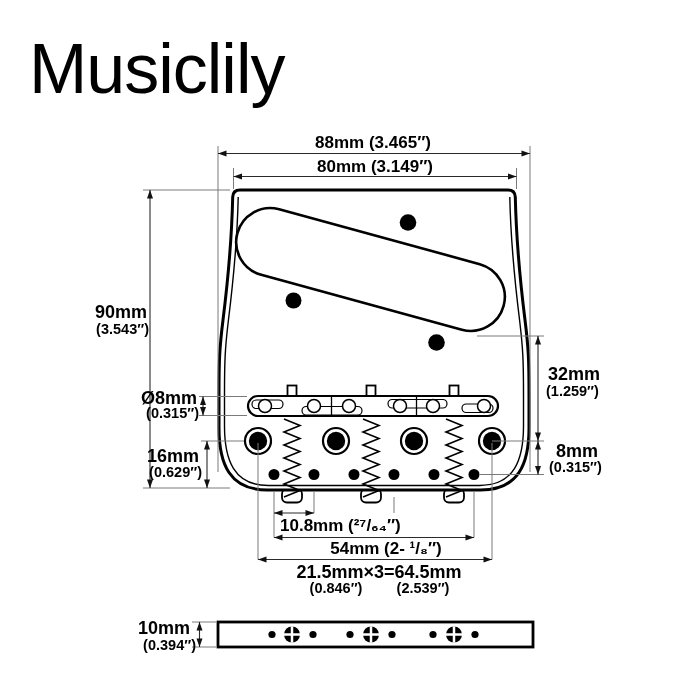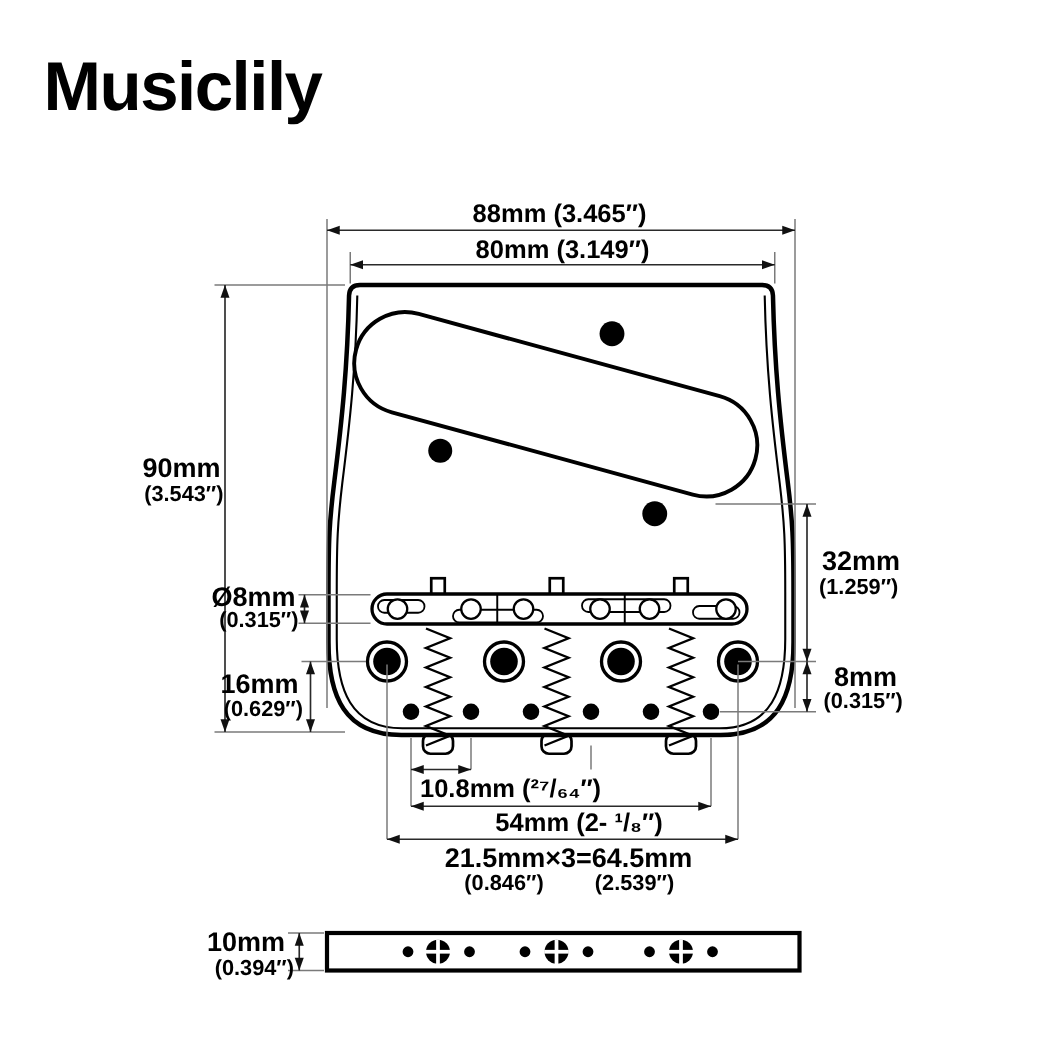--- a/index.html
+++ b/index.html
@@ -1,18 +1,18 @@
 <!DOCTYPE html>
 <html><head>
 <meta charset="utf-8">
 <style>
   html,body{margin:0;padding:0;background:#ffffff;}
   #stage{position:relative;width:700px;height:700px;background:#fff;overflow:hidden;
          font-family:"Liberation Sans","DejaVu Sans",sans-serif;}
-  #logo{position:absolute;left:29px;top:34px;font-size:46px;font-weight:700;
+  #logo{position:absolute;left:29px;top:34px;font-size:70px;font-weight:400;
         color:#000;letter-spacing:-1px;line-height:1;text-align:center;}
   svg text{font-family:"Liberation Sans","DejaVu Sans",sans-serif;font-weight:bold;fill:#000;}
   .dimT{font-size:17px;}
   .dimL{font-size:18px;}
   .dimS{font-size:14.5px;}
   .plate{fill:#fff;stroke:#000;stroke-width:3;}
   .lip{fill:none;stroke:#000;stroke-width:1.4;}
   .pk{fill:#fff;stroke:#000;stroke-width:2.6;}
   .hole{fill:#000;}
   .bar{fill:#fff;stroke:#000;stroke-width:2.2;}

